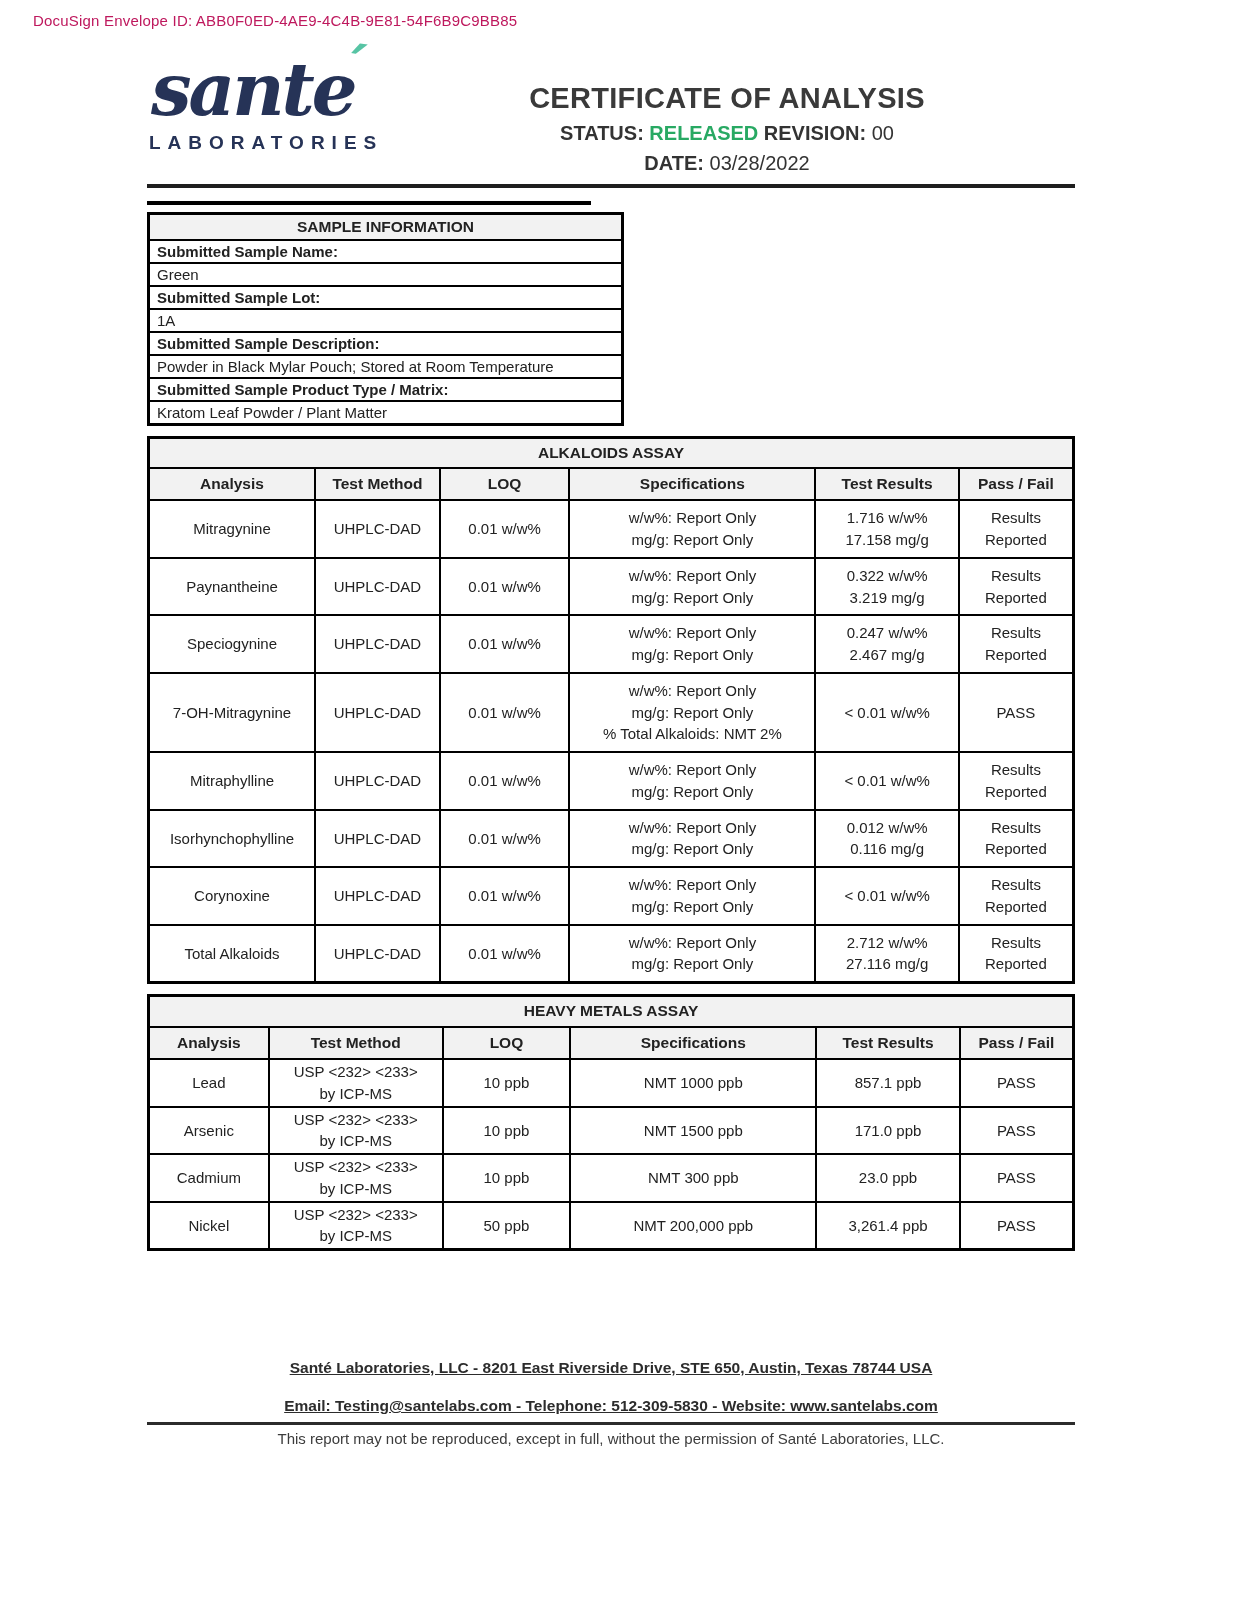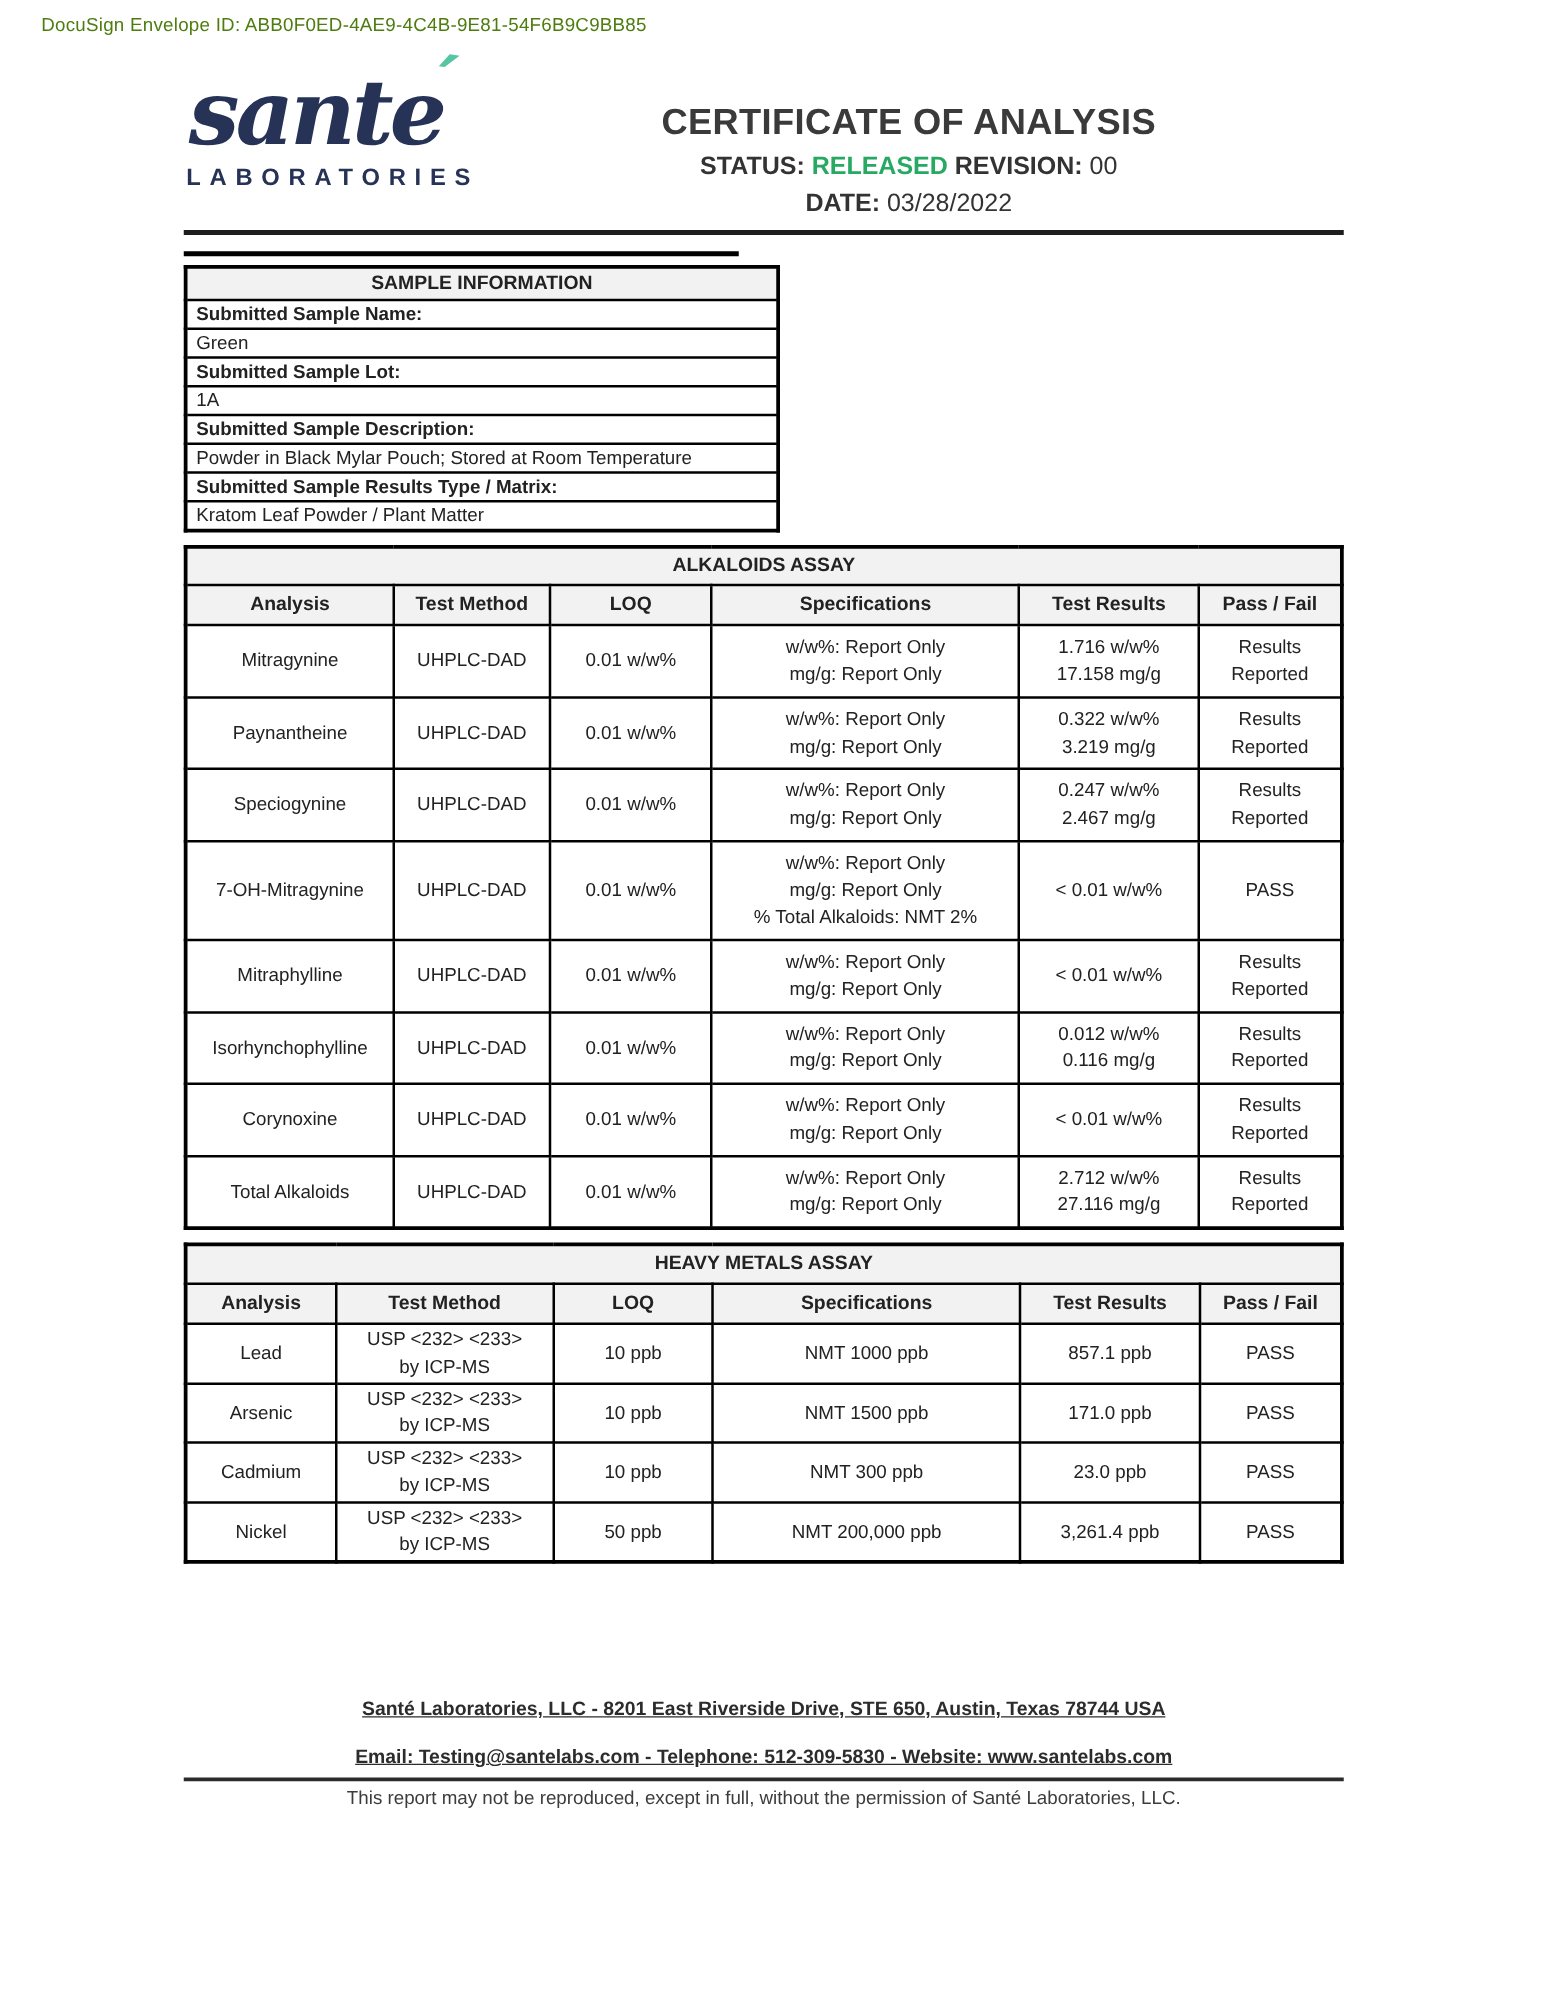--- a/index.html
+++ b/index.html
@@ -6,21 +6,21 @@
     --navy:#263357;
     --teal:#57c4a4;
     --green:#28a963;
     --hdr:#f2f2f2;
     --ink:#222;
   }
   *{margin:0;padding:0;box-sizing:border-box;}
   html,body{background:#ffffff;}
   body{width:1242px;height:1600px;overflow:hidden;font-family:"Liberation Sans",sans-serif;color:var(--ink);}
   .page{position:relative;width:1242px;height:1600px;background:#fff;}
-  .docusign{position:absolute;left:33px;top:12px;font-size:15px;color:#4d7c0f;letter-spacing:0.2px;text-align:right;}
+  .docusign{position:absolute;left:33px;top:12px;font-size:15px;color:#be185d;letter-spacing:0.2px;text-align:right;}
   .content{position:absolute;left:147px;top:0;width:928px;}
 
   
   .header{display:flex;align-items:flex-start;padding-top:56px;}
   .logo{width:232px;flex:none;}
   .logo-script{position:relative;font-family:"DejaVu Serif",serif;font-style:italic;font-weight:bold;font-size:72px;line-height:0.95;color:var(--navy);letter-spacing:-3px;padding-left:4px;}
   .logo-accent{position:absolute;right:14px;top:-14px;color:var(--teal);font-size:58px;font-style:normal;transform:rotate(8deg);}
   .logo-sub{font-size:19px;font-weight:bold;letter-spacing:7px;color:var(--navy);margin-top:8px;padding-left:2px;}
   .title-block{flex:1;text-align:center;padding-top:26px;min-width:0;}
   .title{font-size:29px;font-weight:bold;color:#3a3a3a;letter-spacing:0.3px;white-space:nowrap;}
@@ -107,21 +107,21 @@
             <tr>
               <td>1A</td>
             </tr>
             <tr>
               <td class="sample-label">Submitted Sample Description:</td>
             </tr>
             <tr>
               <td>Powder in Black Mylar Pouch; Stored at Room Temperature</td>
             </tr>
             <tr>
-              <td class="sample-label">Submitted Sample Results Type / Matrix:</td>
+              <td class="sample-label">Submitted Sample Product Type / Matrix:</td>
             </tr>
             <tr>
               <td>Kratom Leaf Powder / Plant Matter</td>
             </tr>
           </tbody>
         </table>
     </div>
 
     <table class="assay" id="alkaloids-table">
         <colgroup>

